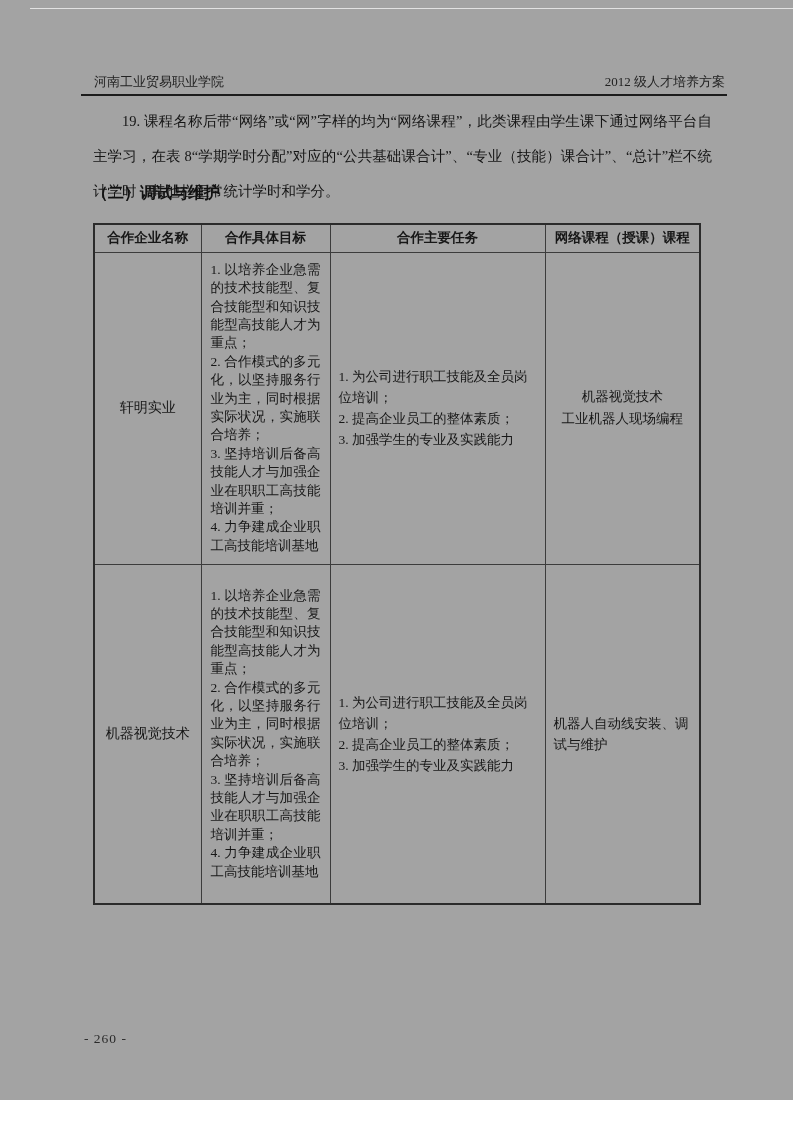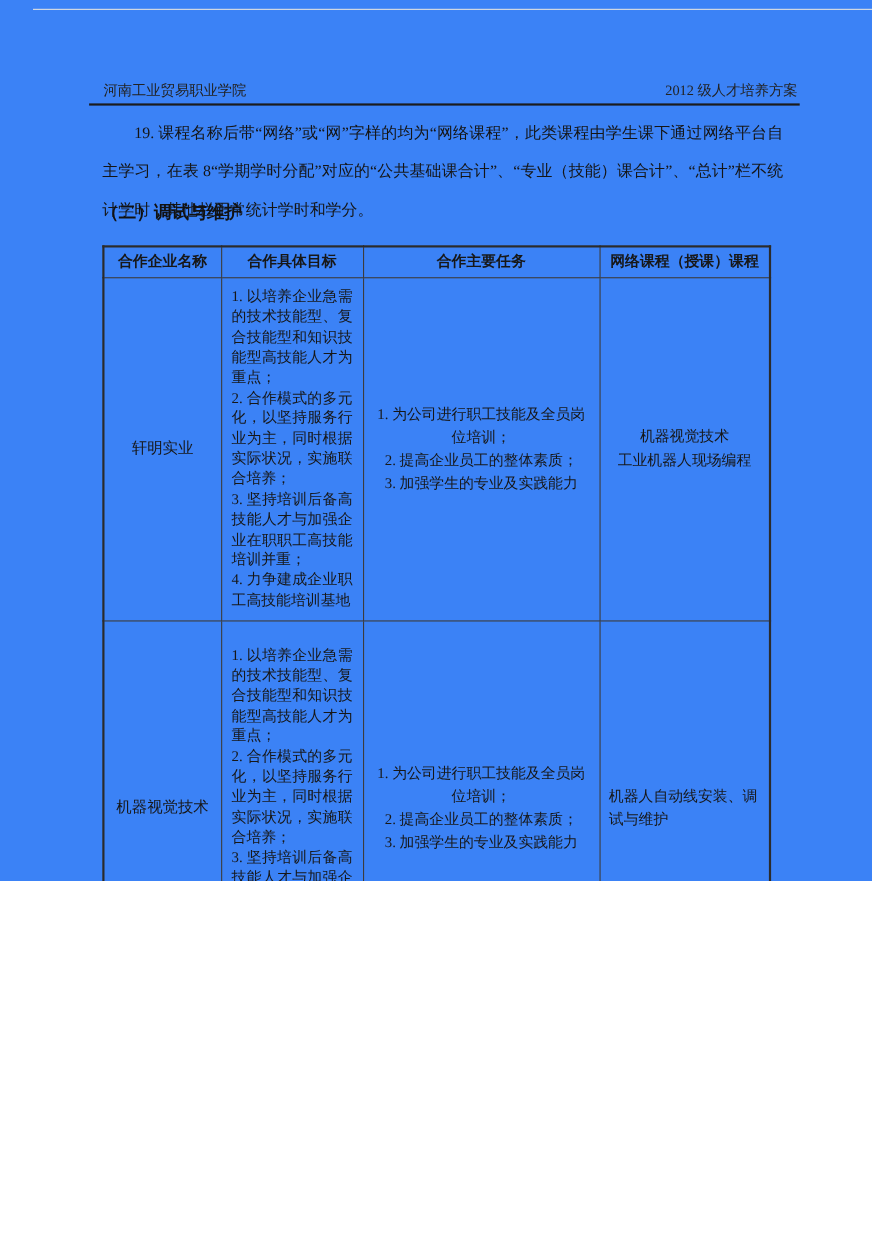--- a/index.html
+++ b/index.html
@@ -6,22 +6,22 @@
   * { margin: 0; padding: 0; box-sizing: border-box; }
   html, body { background: #ffffff; }
   body {
     font-family: "Liberation Serif", "DejaVu Serif", serif;
     color: #1a1a1a;
     -webkit-font-smoothing: antialiased;
   }
   .page {
     position: relative;
     width: 793px;
-    height: 801px;
-    background: #3b82f6;
+    height: 1100px;
+    background: #a3a3a3;
     overflow: hidden;
   }
   
   .scan-edge {
     position: absolute;
     top: 8px; left: 30px; right: 0;
     height: 1px;
     background: #e2e2e2;
   }
   .running-head {
@@ -104,21 +104,21 @@
   td.cell-goals {
     vertical-align: middle;
     text-align: justify;
     white-space: pre-line;
     line-height: 18.4px;
     padding: 2px 9px;
     margin-left: 41px;
   }
   td.cell-tasks {
     vertical-align: middle;
-    text-align: center;
+    text-align: left;
     white-space: pre-line;
     line-height: 21px;
     padding: 20px 8px;
   }
   td.cell-courses-center {
     vertical-align: middle;
     text-align: center;
     white-space: pre-line;
     line-height: 22px;
     padding: 2px 4px;

